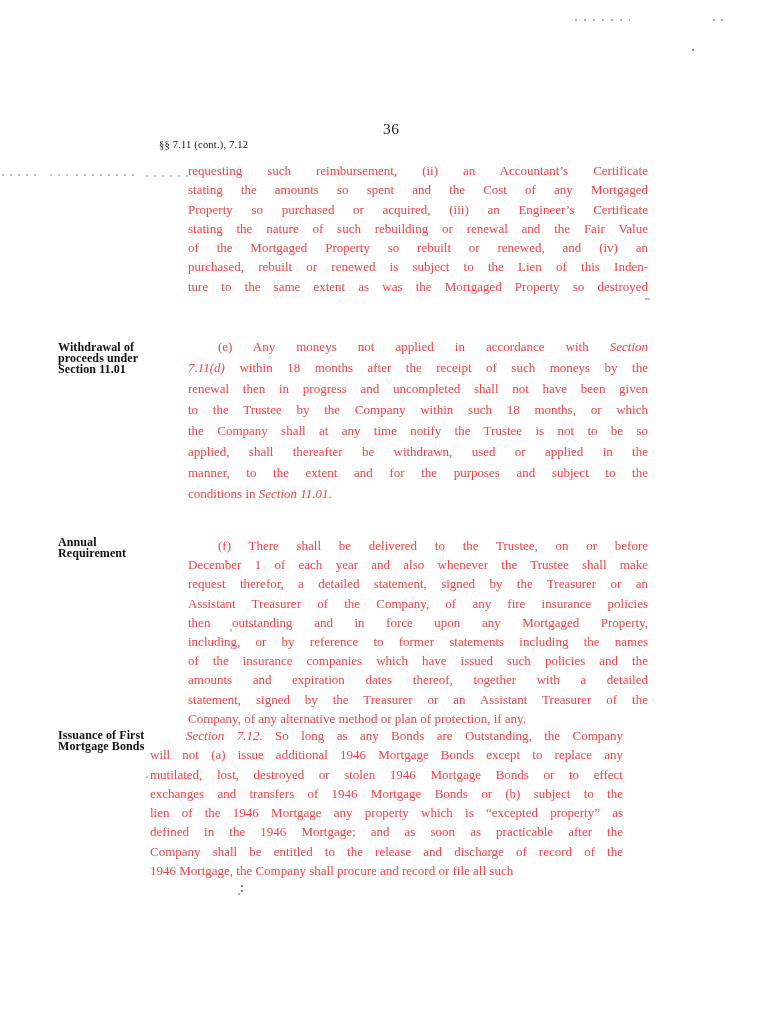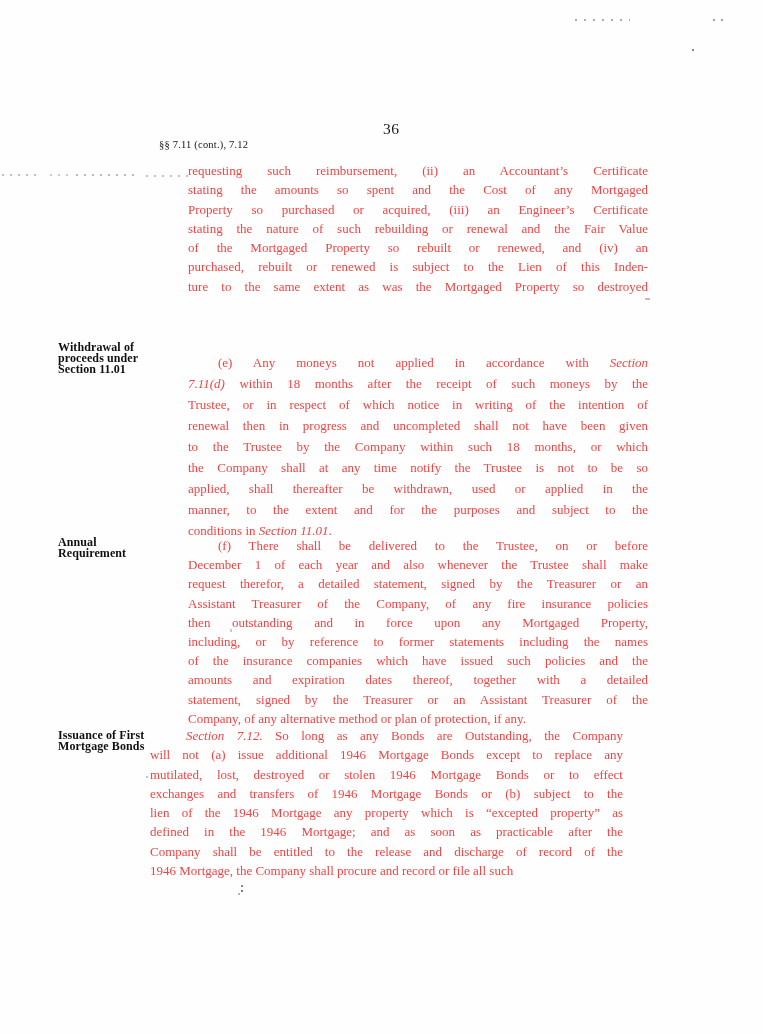--- a/index.html
+++ b/index.html
@@ -19,21 +19,21 @@
     font-size:15.5px;color:#1a1a1a;letter-spacing:.5px;
   }
   .running-header{
     position:absolute;left:159px;top:139px;
     font-size:10.5px;font-weight:normal;color:#141414;letter-spacing:.2px;
   }
   .para{
     position:absolute;color:#ef4444;font-size:13px;
   }
   .para-cont{left:188px;top:161px;width:460px;line-height:19.3px;}
-  .para-e{left:188px;top:352px;width:460px;line-height:21px;}
+  .para-e{left:188px;top:336px;width:460px;line-height:21px;}
   .para-f{left:188px;top:536px;width:460px;line-height:19.2px;}
   .para-s{left:150px;top:726px;width:473px;line-height:19.3px;}
   .tline{
     text-align:justify;
     text-align-last:justify;
     white-space:normal;
   }
   .tline.tlast{text-align-last:left;}
   .it{font-style:italic;}
   .margin-note{
@@ -91,21 +91,20 @@
       <div class="tline"><span>stating the amounts so spent and the Cost of any Mortgaged</span></div>
       <div class="tline"><span>Property so purchased or acquired, (iii) an Engineer’s Certificate</span></div>
       <div class="tline"><span>stating the nature of such rebuilding or renewal and the Fair Value</span></div>
       <div class="tline"><span>of the Mortgaged Property so rebuilt or renewed, and (iv) an</span></div>
       <div class="tline"><span>purchased, rebuilt or renewed is subject to the Lien of this Inden-</span></div>
       <div class="tline"><span>ture to the same extent as was the Mortgaged Property so destroyed</span></div>
     </div>
   <div class="para para-e">
       <div class="tline" style="text-indent: 30px;"><span>(e) Any moneys not applied in accordance with </span><span class="it">Section</span></div>
       <div class="tline"><span class="it">7.11(d)</span><span> within 18 months after the receipt of such moneys by the</span></div>
-      <div class="tline"><span>Trustee, or in respect of which notice in writing of the intention of</span></div>
       <div class="tline"><span>renewal then in progress and uncompleted shall not have been given</span></div>
       <div class="tline"><span>to the Trustee by the Company within such 18 months, or which</span></div>
       <div class="tline"><span>the Company shall at any time notify the Trustee is not to be so</span></div>
       <div class="tline"><span>applied, shall thereafter be withdrawn, used or applied in the</span></div>
       <div class="tline"><span>manner, to the extent and for the purposes and subject to the</span></div>
       <div class="tline tlast"><span>conditions in </span><span class="it">Section 11.01</span><span>.</span></div>
     </div>
   <div class="para para-f">
       <div class="tline" style="text-indent: 30px;"><span>(f) There shall be delivered to the Trustee, on or before</span></div>
       <div class="tline"><span>December 1 of each year and also whenever the Trustee shall make</span></div>

